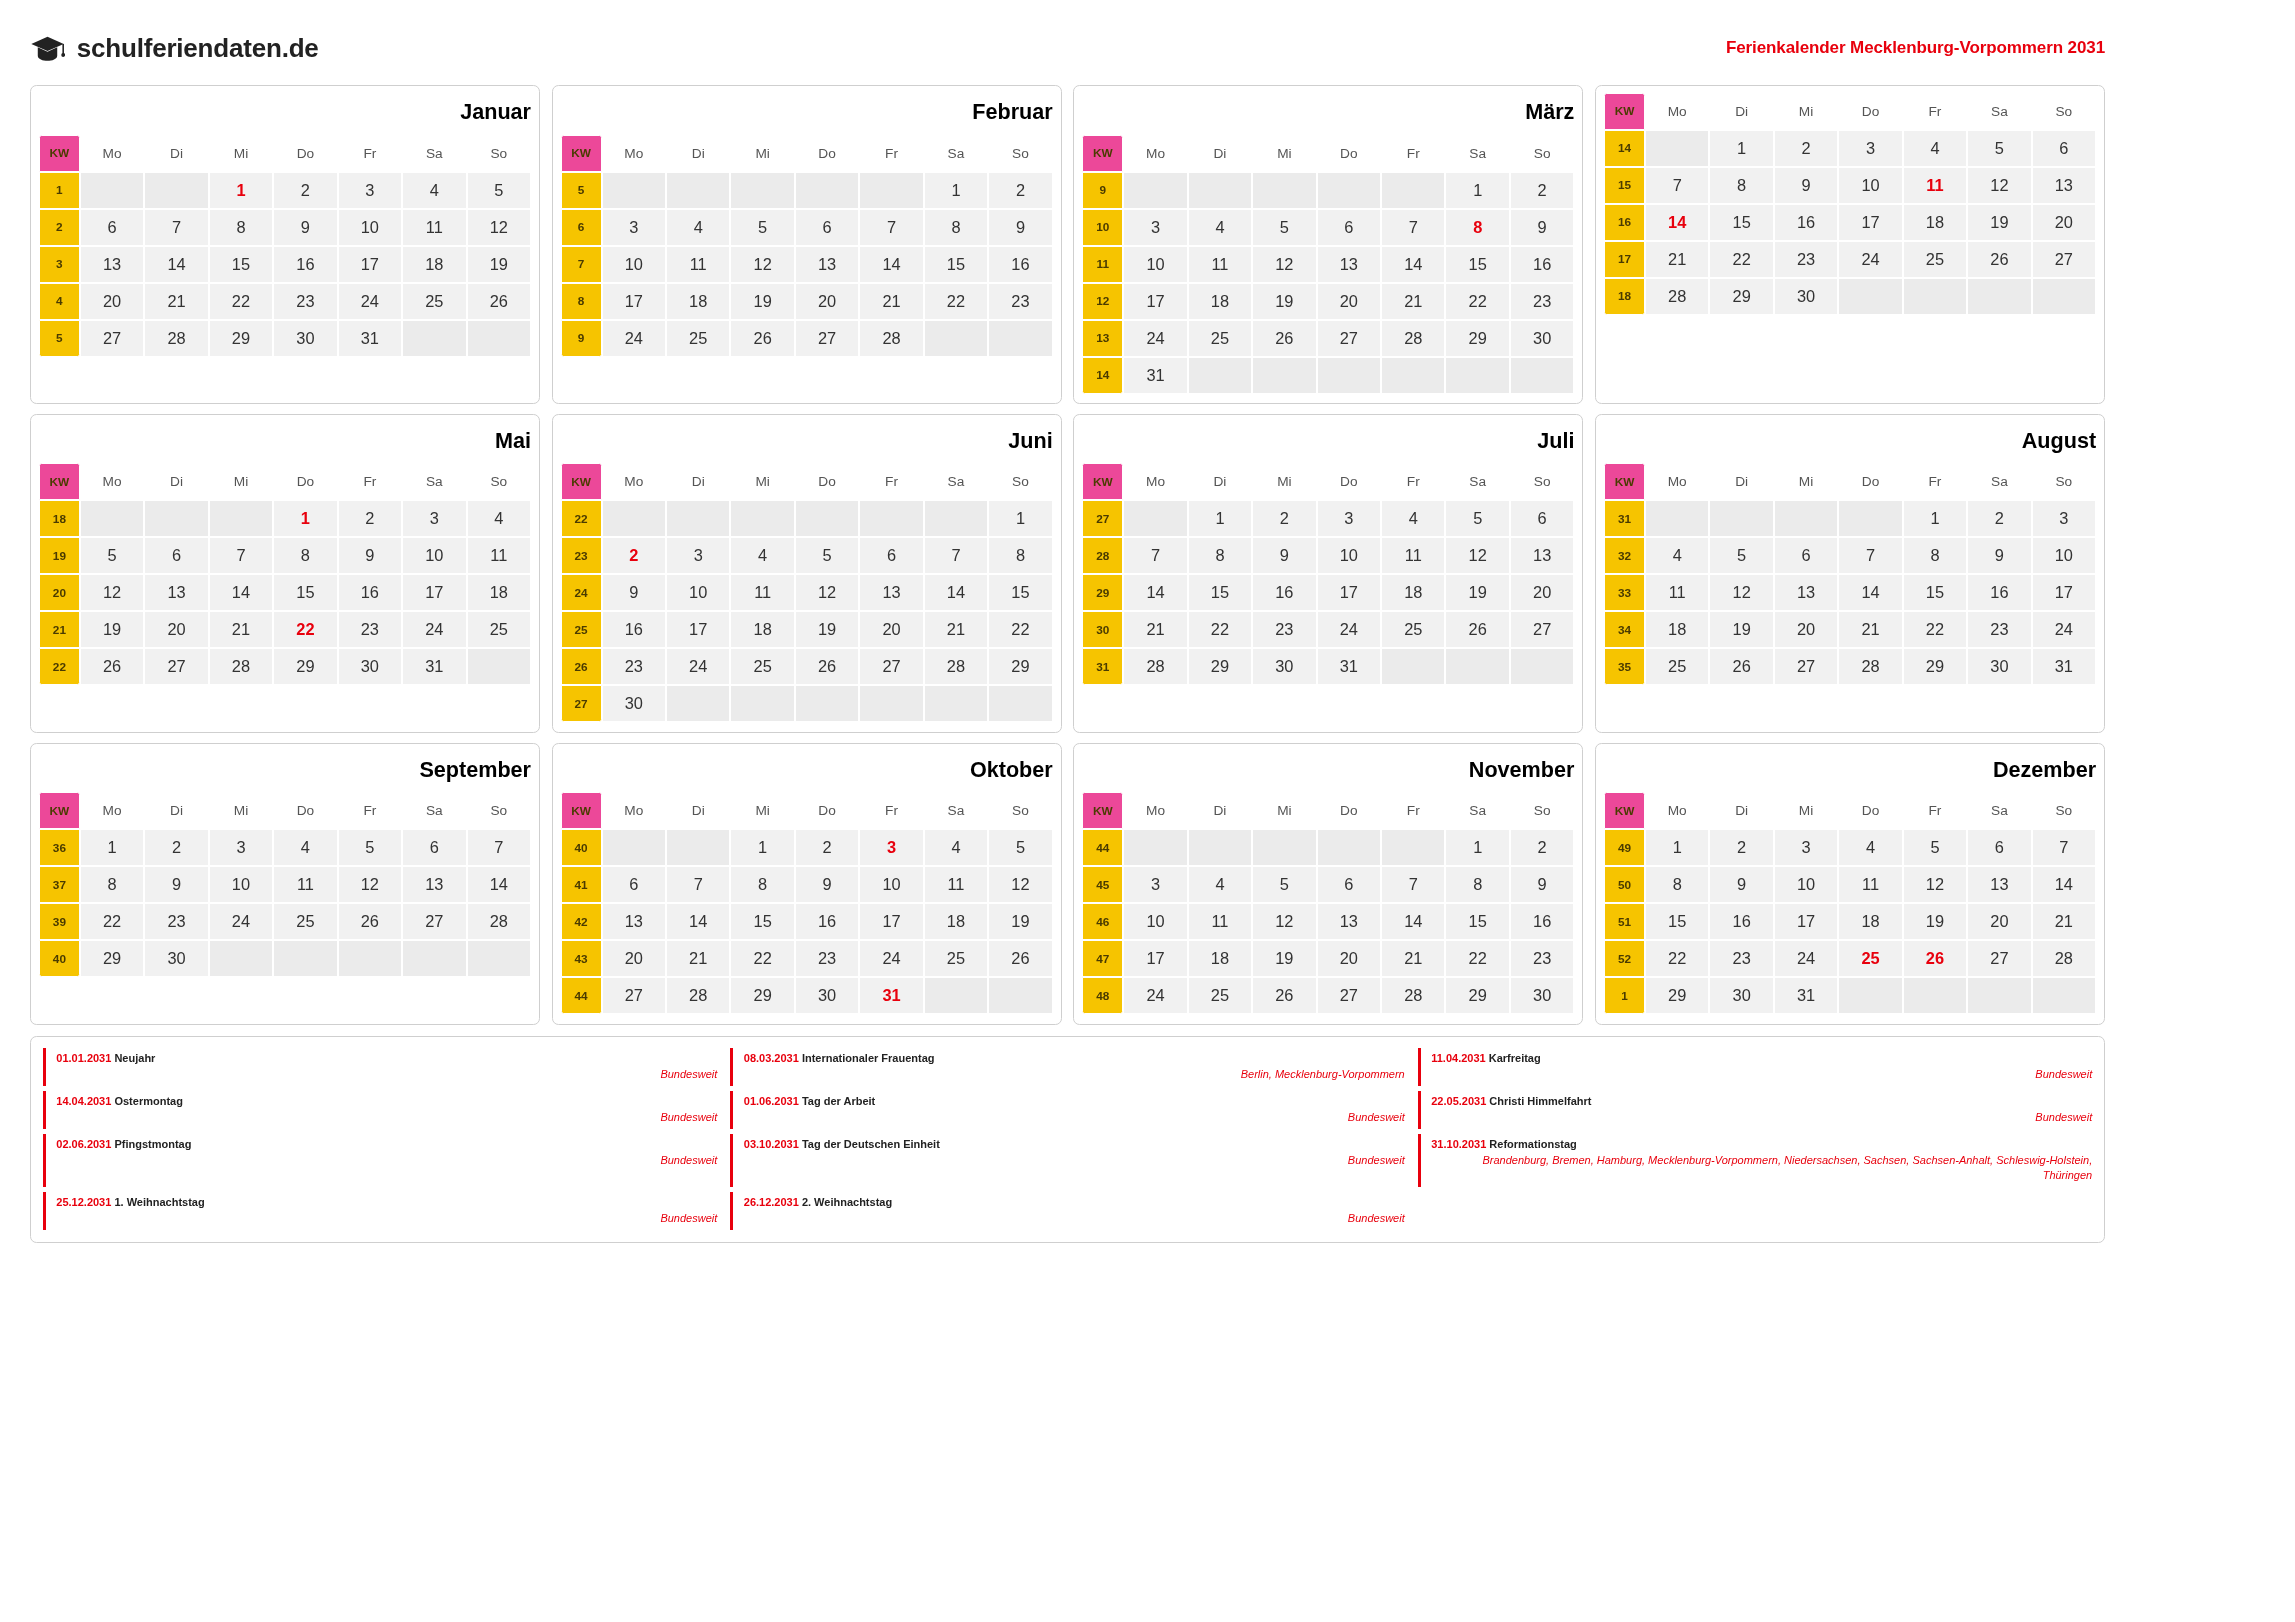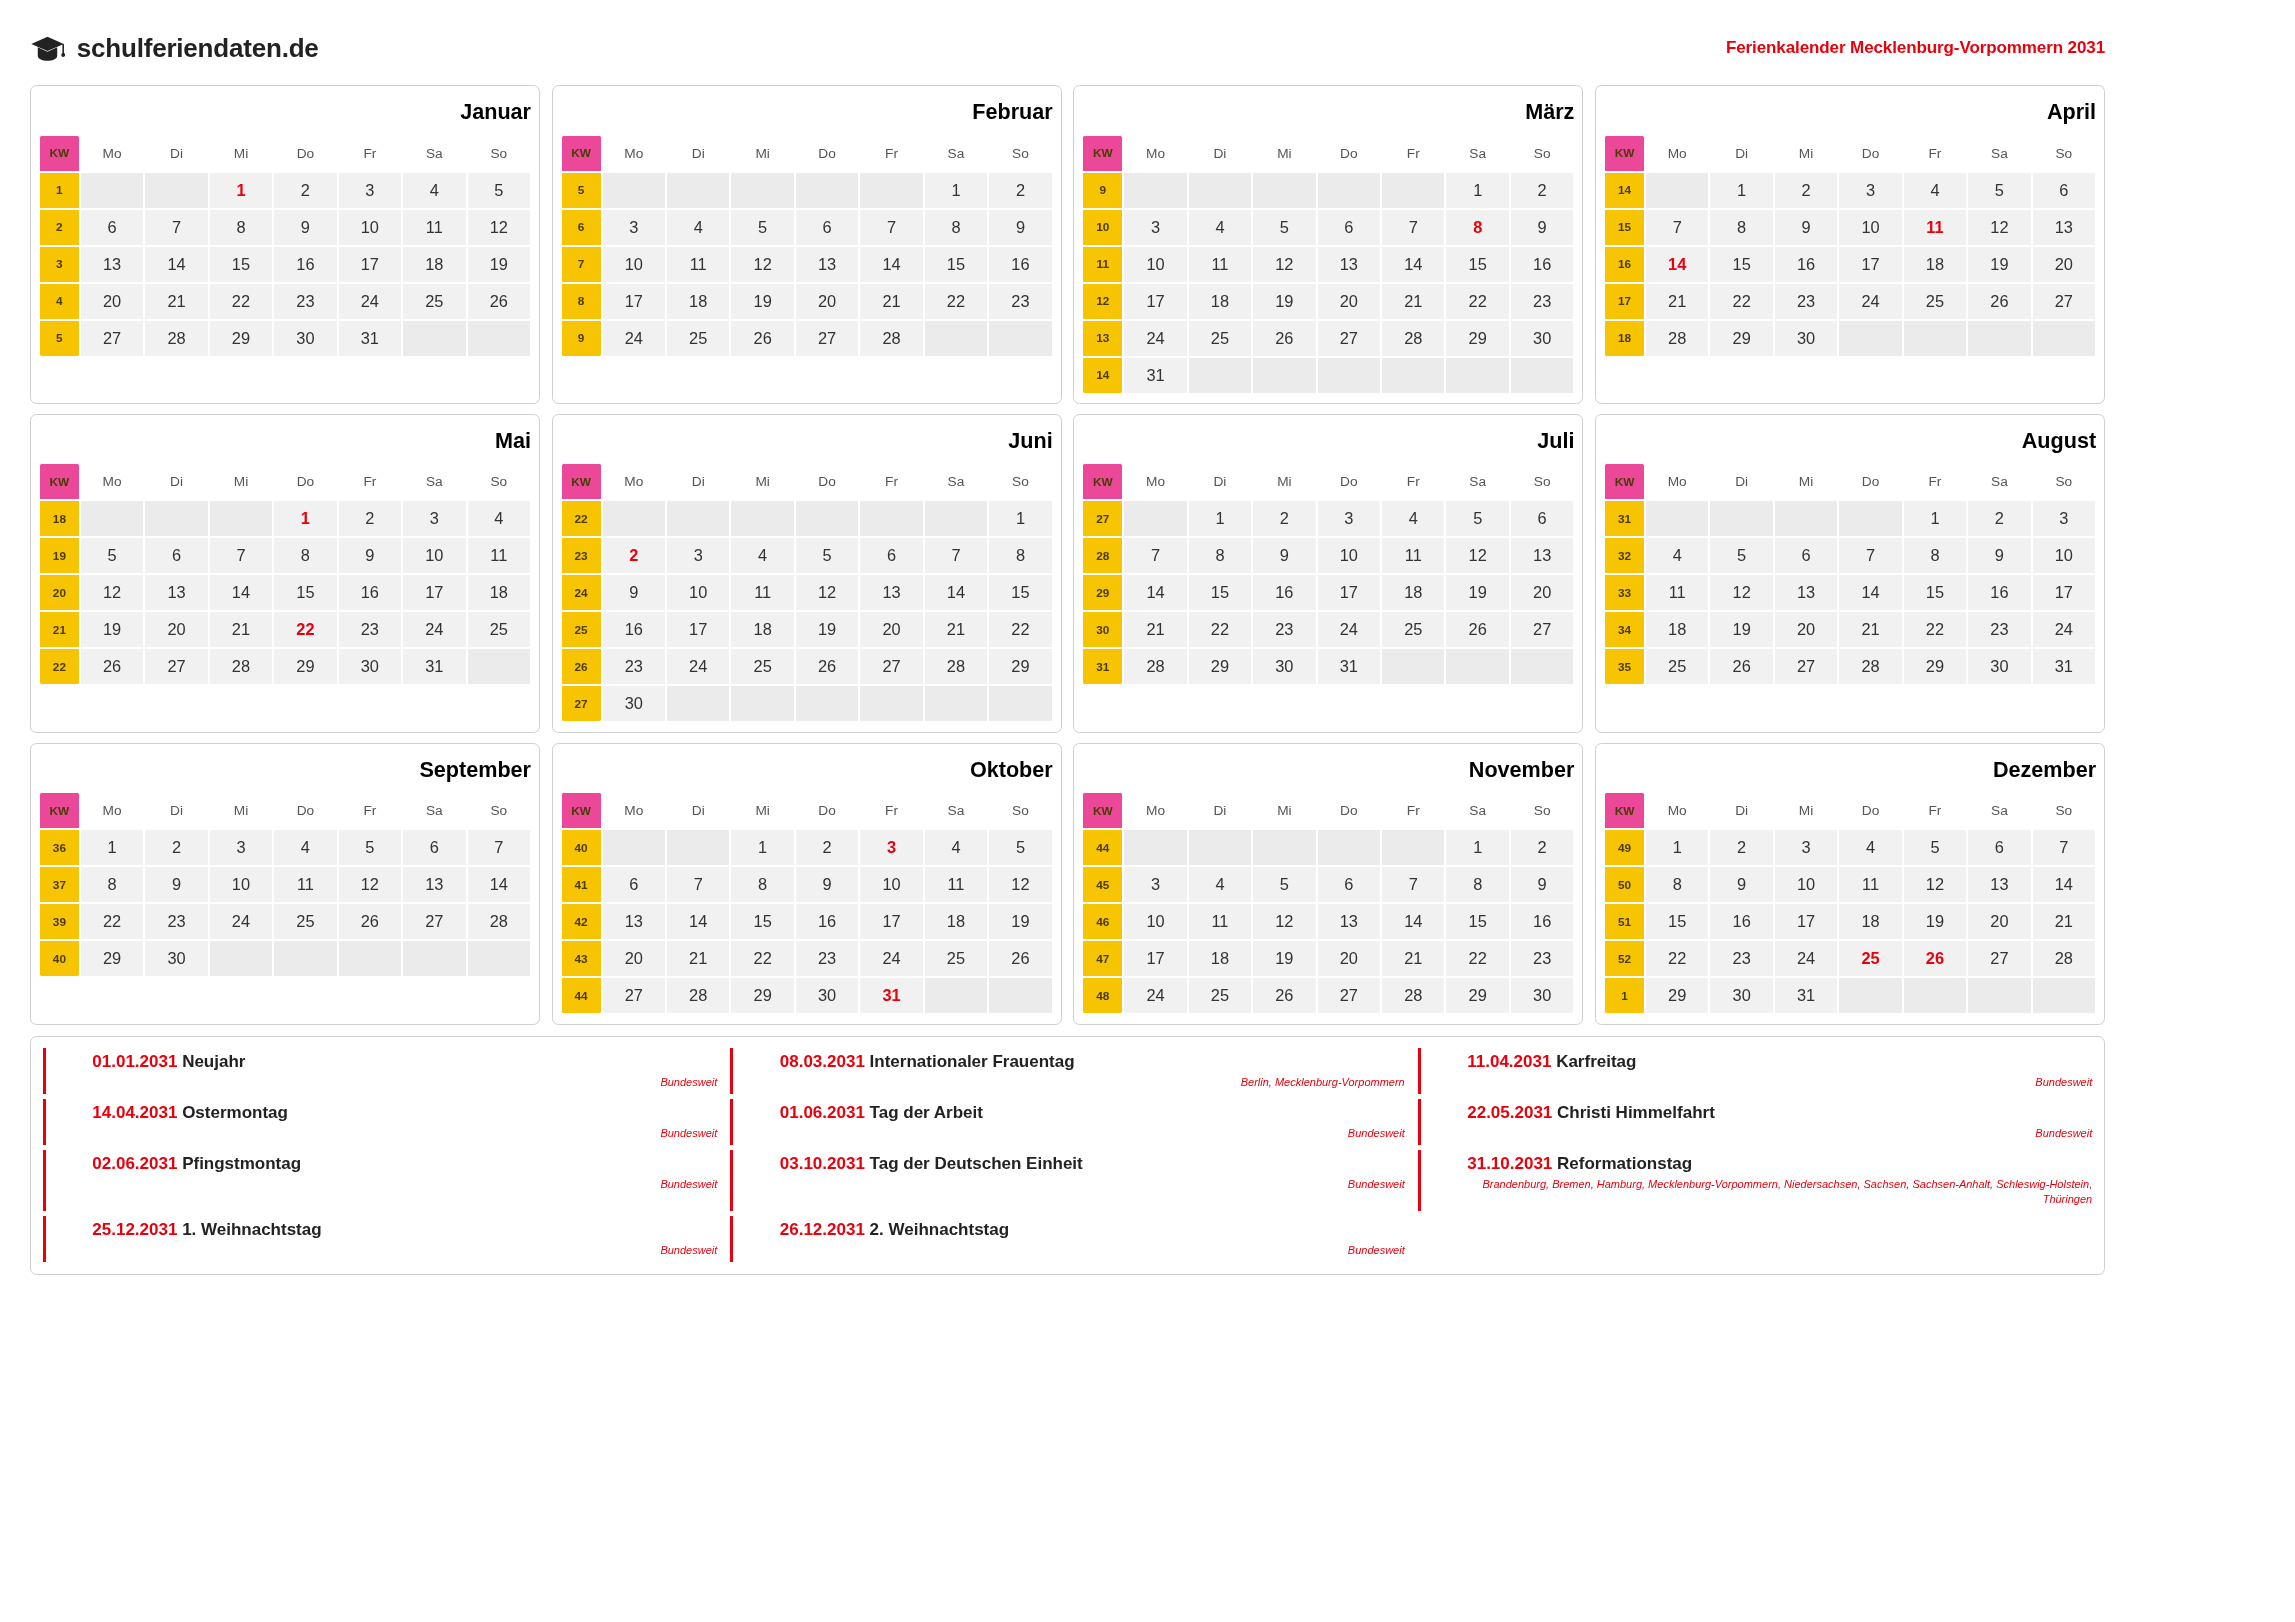--- a/index.html
+++ b/index.html
@@ -135,23 +135,22 @@
     grid-template-columns: repeat(3, 1fr);
     gap: 5.2px 13px;
   }
   .legend-item {
     border-left: 3.3px solid #e8000d;
     padding: 3.9px 0 3.9px 10.5px;
     min-height: 37px;
     box-sizing: border-box;
   }
   .legend-line1 {
-    font-size: 17px;
+    font-size: 11px;
     color: #333333;
-    margin-left: 36px;
   }
   .legend-line1 .date {
     color: #e8000d;
     font-weight: bold;
   }
   .legend-line1 .name {
     font-weight: bold;
     color: #222222;
   }
   .legend-line2 {
@@ -395,21 +394,20 @@
               <td class="day empty"></td>
               <td class="day empty"></td>
               <td class="day empty"></td>
               <td class="day empty"></td>
               <td class="day empty"></td>
             </tr>
           </tbody>
         </table>
       </div>
       <div class="month">
-        <div class="month-name">April</div>
         <table class="cal">
           <thead>
             <tr>
               <th class="kw-head">KW</th>
               <th class="dow">Mo</th>
               <th class="dow">Di</th>
               <th class="dow">Mi</th>
               <th class="dow">Do</th>
               <th class="dow">Fr</th>
               <th class="dow">Sa</th>

